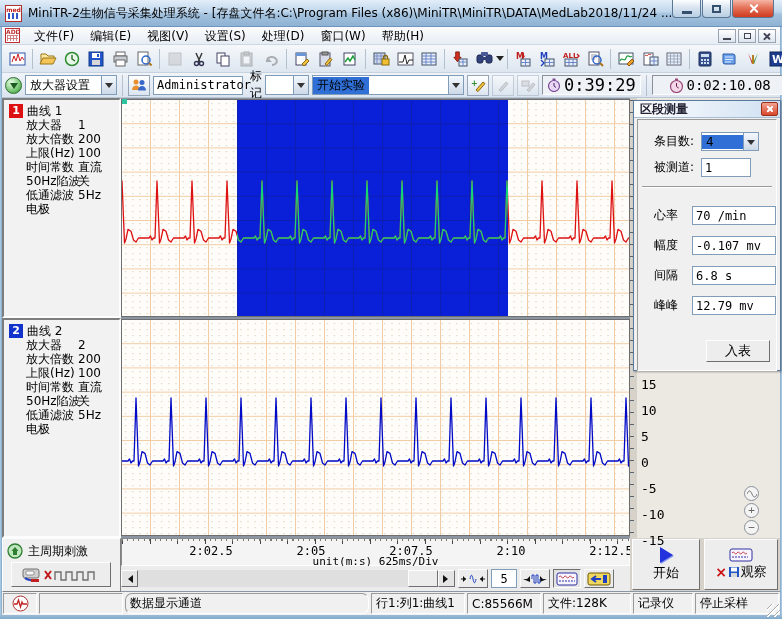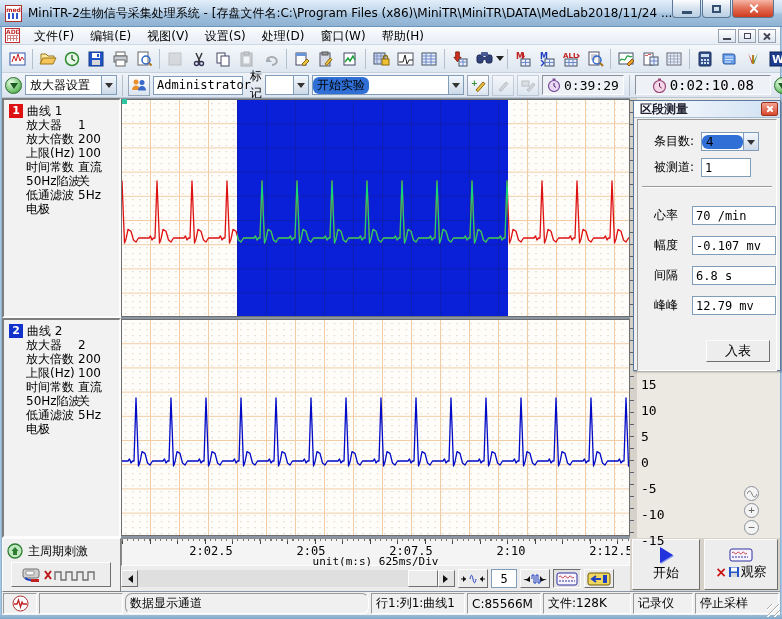--- a/index.html
+++ b/index.html
@@ -43,27 +43,27 @@
 .tb svg{display:block;}
 .tb.dis{opacity:.42;filter:grayscale(1);}
 .tsep{width:1px;height:20px;background:#b4c0cd;margin:0 3px;flex:none;}
 .caretbtn{width:13px;height:22px;display:flex;align-items:center;justify-content:center;}
 .caret{width:0;height:0;border:4px solid transparent;border-top:5px solid #222;margin-top:4px;}
 
 .toolbar2{position:absolute;left:2px;top:73px;width:778px;height:25px;background:linear-gradient(#f0f4f9,#dbe4ef);display:flex;align-items:center;padding:0 3px;gap:3px;border-bottom:1px solid #b9c5d2;}
 .grnbtn{width:17px;height:17px;border-radius:50%;background:radial-gradient(circle at 35% 30%,#eaffe8,#63bb5f 70%,#2f7d35);border:1px solid #2e6d33;display:flex;align-items:center;justify-content:center;flex:none;}
 .garrow{width:0;height:0;border:4px solid transparent;border-top:6px solid #1c5c22;margin-top:5px;}
 .combo{display:flex;height:20px;border:1px solid #7f9db9;background:#fff;align-items:center;flex:none;}
-.combo .cv{padding:0 4px;white-space:nowrap;overflow:hidden;border-radius:6px;}
+.combo .cv{padding:0 4px;white-space:nowrap;overflow:hidden;}
 .combo .ca{width:15px;height:100%;background:linear-gradient(#f4f8fc,#cdd9e8);border-left:1px solid #7f9db9;display:flex;align-items:center;justify-content:center;flex:none;}
 .combo .ca::after{content:"";width:0;height:0;border:4px solid transparent;border-top:5px solid #333;margin-top:5px;}
 .field{border:1px solid #7f9db9;background:#fff;height:19px;display:flex;align-items:center;padding:0 3px;font-family:"DejaVu Sans Mono","Liberation Mono",monospace;font-size:12px;}
 .sel{background:#2f6fd6;color:#000000;}
 .sbtn{width:22px;height:21px;border:1px solid #96a6b8;background:linear-gradient(#ffffff,#dbe5f0);display:flex;align-items:center;justify-content:center;flex:none;}
-.tpanel{display:flex;align-items:center;gap:3px;border:1px solid;border-color:#8a919a #fdfdfd #fdfdfd #8a919a;padding:0 4px;height:20px;font-family:"DejaVu Sans Mono","Liberation Mono",monospace;font-size:13px;background:#eef1f5;flex:none;}
+.tpanel{display:flex;align-items:center;gap:3px;border:1px solid;border-color:#8a919a #fdfdfd #fdfdfd #8a919a;padding:0 4px;height:20px;font-family:"DejaVu Sans Mono","Liberation Mono",monospace;font-size:17px;background:#eef1f5;flex:none;}
 .vsep{width:1px;height:21px;background:#b4c0cd;margin:0 2px;flex:none;}
 
 
 .mainbg{position:absolute;left:2px;top:98px;width:778px;height:494px;background:#8a96a4;}
 .chanpanel{position:absolute;left:2px;width:119px;height:220px;background:#f2f2f2;border:2px solid;border-color:#7e7e7e #fdfdfd #fdfdfd #7e7e7e;padding-top:4px;}
 .chrow{display:flex;padding-left:22px;height:14px;line-height:14px;white-space:nowrap;}
 .chrow.hd{padding-left:5px;gap:4px;}
 .badge{width:14px;height:14px;color:#fff;text-align:center;font-size:11px;line-height:14px;flex:none;font-weight:bold;}
 .b1{background:#dd1111;}
 .b2{background:#1133cc;}

